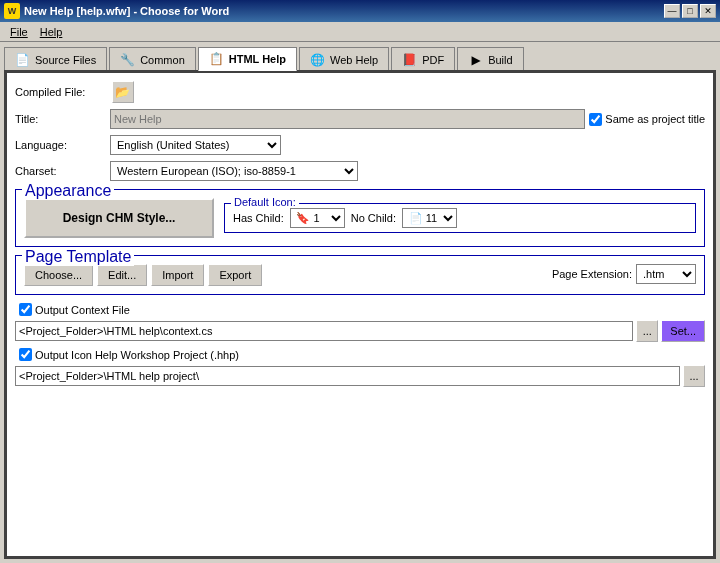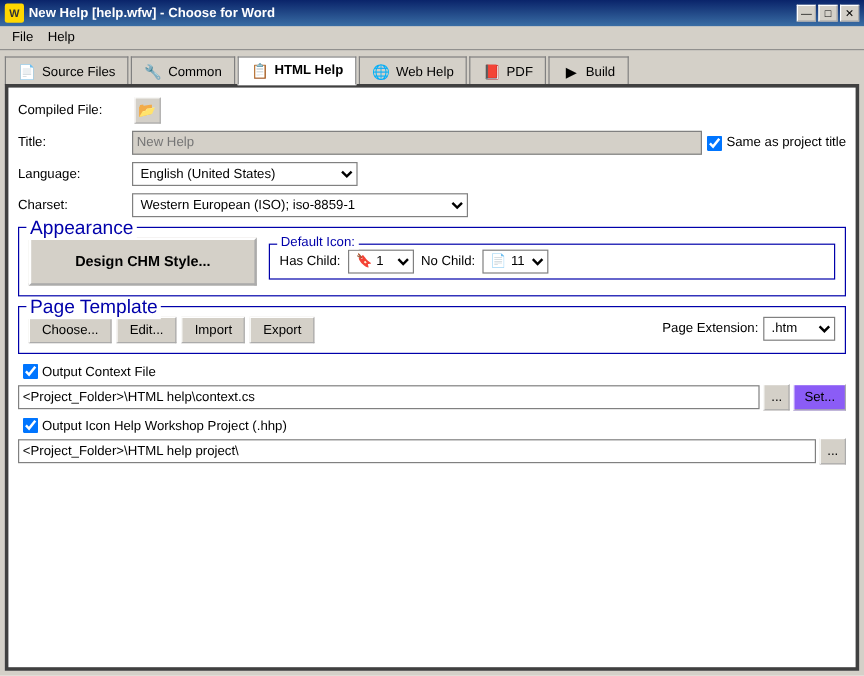--- a/index.html
+++ b/index.html
@@ -55,23 +55,24 @@
       font-size: 9px;
       color: #000;
       cursor: pointer;
     }
 
     
     .menu-bar {
       background: #d4d0c8;
       border-bottom: 1px solid #808080;
       display: flex;
-      align-items: flex-start;
+      align-items: flex-end;
       padding: 2px 4px;
       height: 20px;
+      text-decoration: underline;
     }
     .menu-item {
       padding: 1px 6px;
       cursor: pointer;
       font-size: 11px;
     }
 
     
     .main-window {
       background: #d4d0c8;
@@ -363,28 +364,28 @@
       <div class="form-label">Title:</div>
       <input class="form-input disabled" type="text" placeholder="New Help" style="">
       <label class="checkbox-label">
         <input type="checkbox" checked="" style="">
         <span>Same as project title</span>
       </label>
     </div>
 
     <div class="form-row">
       <div class="form-label">Language:</div>
-      <select class="select-box" style="width:188px;">
+      <select class="select-box" style="width:171px;">
         <option>English (United States)</option>
       </select>
     </div>
 
     <div class="form-row">
       <div class="form-label">Charset:</div>
-      <select class="select-box" style="width:280px;">
+      <select class="select-box" style="width:248px;">
         <option>Western European (ISO); iso-8859-1</option>
       </select>
     </div>
 
     <div class="group-box">
       <span class="group-label">Appearance</span>
       <div class="appearance-inner">
         <button class="design-btn">Design CHM Style...</button>
         <div class="default-icon-group">
           <span class="default-icon-label">Default Icon:</span>

